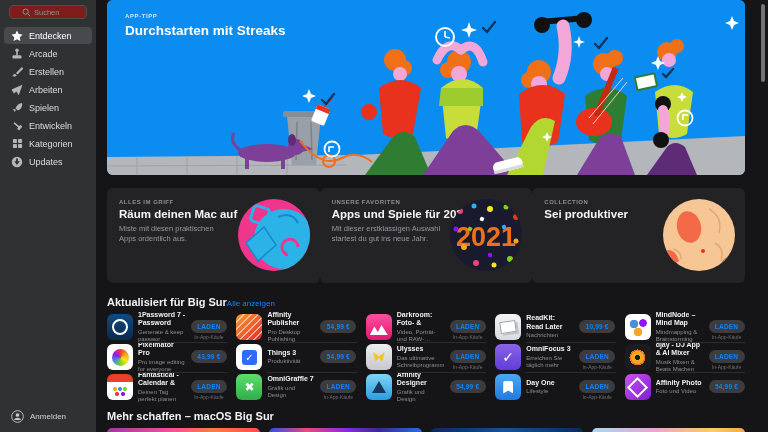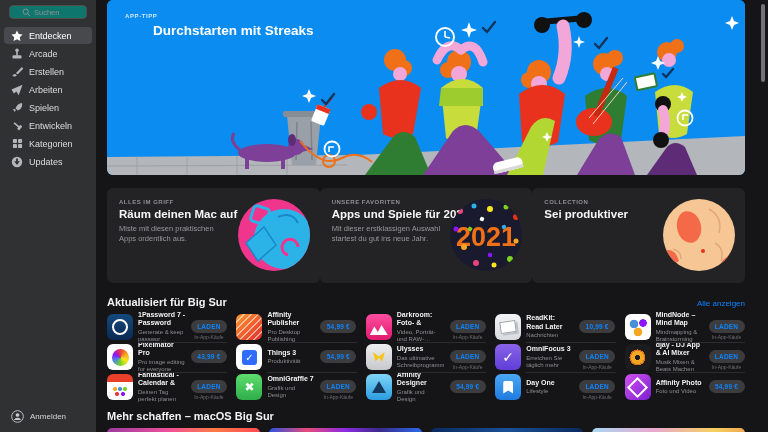--- a/index.html
+++ b/index.html
@@ -1,53 +1,53 @@
 <!DOCTYPE html>
 <html><head>
 <meta charset="utf-8">
 <style>
   * { margin:0; padding:0; box-sizing:border-box; }
   html,body { width:768px; height:432px; overflow:hidden; background:#151517;
     font-family:"Liberation Sans","DejaVu Sans",sans-serif; -webkit-font-smoothing:antialiased; }
 
   
   .sidebar { position:absolute; left:0; top:0; width:96px; height:432px; background:#2f3133; z-index:5; }
-  .searchbox { margin:5px 9px 0; height:14px; background:#0f766e; border:1px solid #4c4e50;
+  .searchbox { margin:5px 9px 0; height:14px; background:#7f1d1d; border:1px solid #4c4e50;
     border-radius:4px; display:flex; align-items:center; justify-content:center; gap:3px; padding:0 4px; }
   .searchbox input { width:40px; background:transparent; border:none; outline:none;
     font-size:7.5px; color:#c8c8cc; font-family:inherit; }
   .searchbox input::placeholder { color:#8e9094; }
   .nav { margin-top:8px;text-align:center; }
   .navitem { display:flex; align-items:center; gap:6px; height:17px; margin:1px 4px;
     padding:0 7px; border-radius:4px; color:#dededf; font-size:9px; cursor:default; }
   .navitem .nicon { width:12px; height:12px; display:flex; align-items:center; justify-content:center; }
   .navitem svg { fill:#b4b7ba; }
   .navitem.sel { background:#47494d; color:#ffffff; }
   .navitem.sel svg { fill:#ffffff; }
   .signin { position:absolute; left:11px; bottom:9px; display:flex; align-items:center; gap:6px;
     color:#d6d6d8; font-size:8px; }
 
   
   .main { position:absolute; left:96px; top:0; width:672px; height:432px; padding:0 23px 0 11px; }
 
   .hero { height:175px; border-radius:6px; overflow:hidden; position:relative; background:#0b8cf0; }
   .hero-text { position:absolute; left:18px; top:13px; z-index:2; }
   .hero-eyebrow { font-size:6px; font-weight:bold; letter-spacing:.6px; color:#cfe7fd; }
-  .hero-title { font-size:13.5px; font-weight:bold; color:#ffffff; margin-top:4px;margin-left:28px; }
+  .hero-title { font-size:13.5px; font-weight:bold; color:#ffffff; margin-top:4px; }
   .hero-sub { font-size:8px; color:#ddeefd; margin-top:5px; width:235px; line-height:1.4; }
   .hero svg.art { position:absolute; inset:0; width:100%; height:100%; }
 
   .cards { display:flex; margin-top:13px; }
   .fcard { flex:1; height:95px; background:#232325; border-radius:6px; padding:11px 12px; position:relative; overflow:hidden; }
   .fcard .eyebrow { font-size:6px; font-weight:bold; letter-spacing:.5px; color:#8f8f95; }
   .fcard .ftitle { font-size:11.5px; font-weight:bold; color:#f5f5f7; margin-top:3px; }
   .fcard .fsub { font-size:7.5px; color:#98989d; margin-top:4px; width:112px; line-height:1.35; }
   .fcircle { position:absolute; right:10px; top:11px; width:72px; height:72px; border-radius:50%; overflow:hidden; }
 
-  .sechead { display:flex; justify-content:space-between; align-items:baseline; margin-top:13px; }
+  .sechead { display:flex; align-items:baseline; margin-top:13px; }
   .sectitle { font-size:11px; font-weight:bold; color:#f2f2f4; }
   .seeall { font-size:8px; color:#0a84ff; text-decoration:none; }
 
   .appcols { display:flex; gap:9px; margin-top:4px; }
   .col { flex:1; min-width:0; }
   .cell { height:30px; display:flex; align-items:center; gap:5px; position:relative; }
   .cell + .cell::before { content:""; position:absolute; left:31px; right:0; top:0; height:1px; background:#2c2c2e; }
   .aicon { width:26px; height:26px; border-radius:6px; flex-shrink:0; position:relative;
     display:flex; align-items:center; justify-content:center; overflow:hidden; }
   .ainfo { flex:1; min-width:0; }

